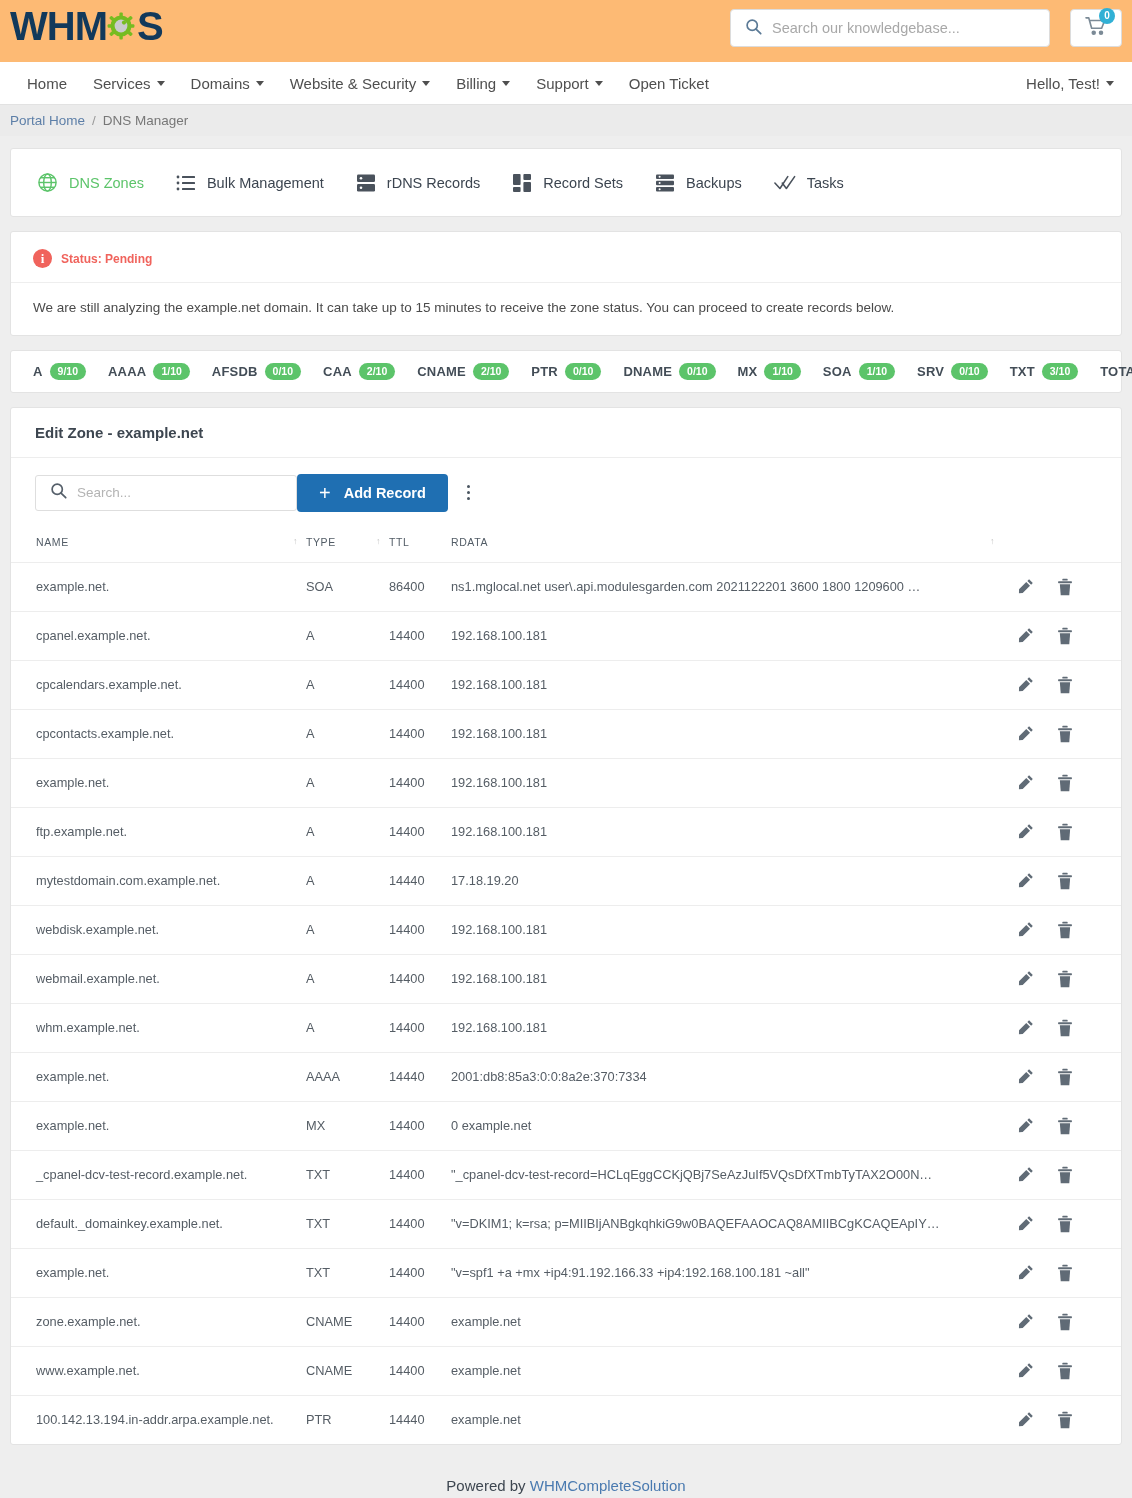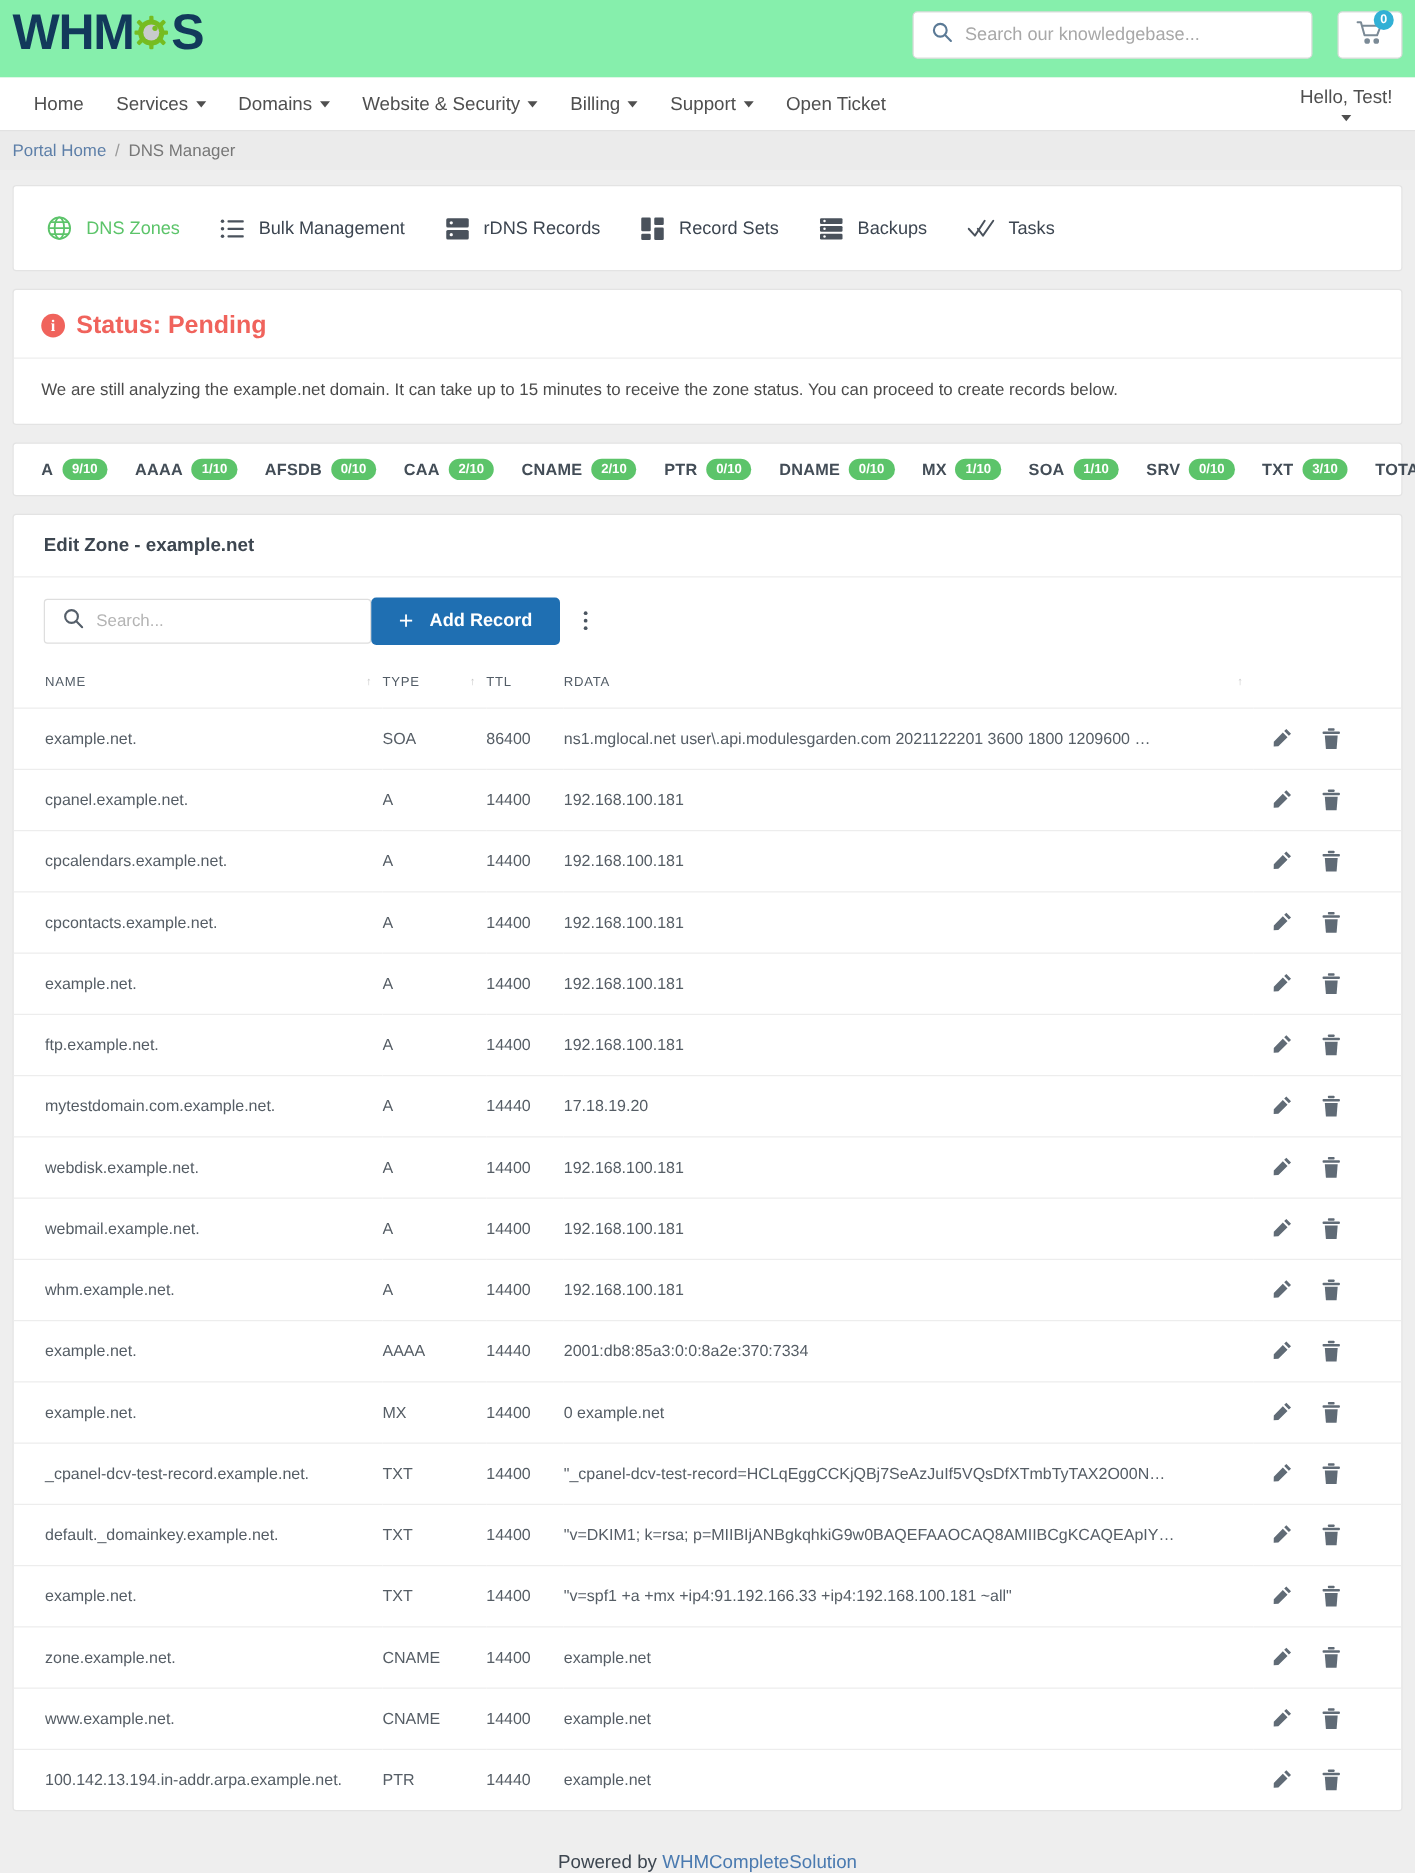--- a/index.html
+++ b/index.html
@@ -5,21 +5,21 @@
   * { box-sizing: border-box; margin: 0; padding: 0; }
   html, body {
     width: 1132px;
     background: #eeeeee;
     font-family: "Liberation Sans", sans-serif;
     color: #333;
   }
 
   
   .topbar {
-    background: #86efac;
+    background: #fdba74;
     height: 62px;
     position: relative;
   }
   .logo {
     position: absolute;
     left: 10px;
     top: 6px;
     display: flex;
     align-items: center;
   }
@@ -119,21 +119,20 @@
     display: inline-block;
   }
   .navright {
     position: absolute;
     right: 18px;
     display: flex;
     align-items: center;
     gap: 6px;
     font-size: 15px;
     color: #4f4f4f;
-    flex-direction: column;
   }
 
   
   .breadcrumb {
     background: #ebebeb;
     height: 32px;
     display: flex;
     align-items: center;
     padding-left: 10px;
     font-size: 13.5px;
@@ -176,21 +175,21 @@
 
   
   .status-panel { padding: 0; }
   .status-head {
     display: flex;
     align-items: center;
     gap: 9px;
     padding: 17px 22px 14px 22px;
     border-bottom: 1px solid #eeeeee;
   }
-  .status-title { color: #f0635c; font-size: 20px; font-weight: bold; }
+  .status-title { color: #f0635c; font-size: 12px; font-weight: bold; }
   .info-circle {
     width: 19px; height: 19px;
     border-radius: 50%;
     background: #f0635c;
     color: #fff;
     font-size: 13px;
     font-weight: bold;
     display: flex;
     align-items: center;
     justify-content: center;

